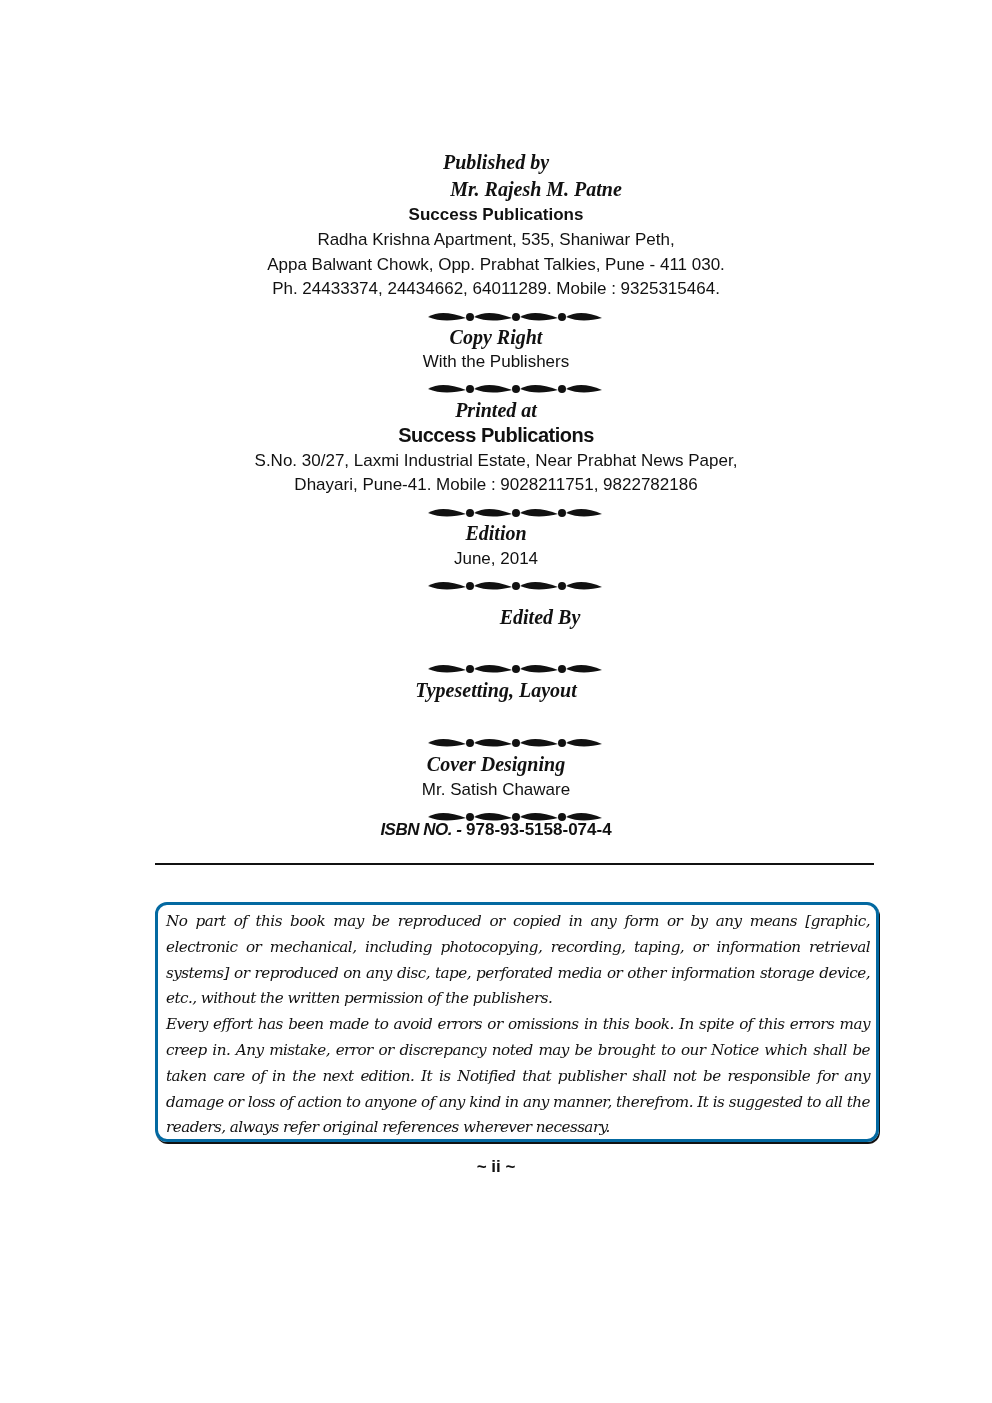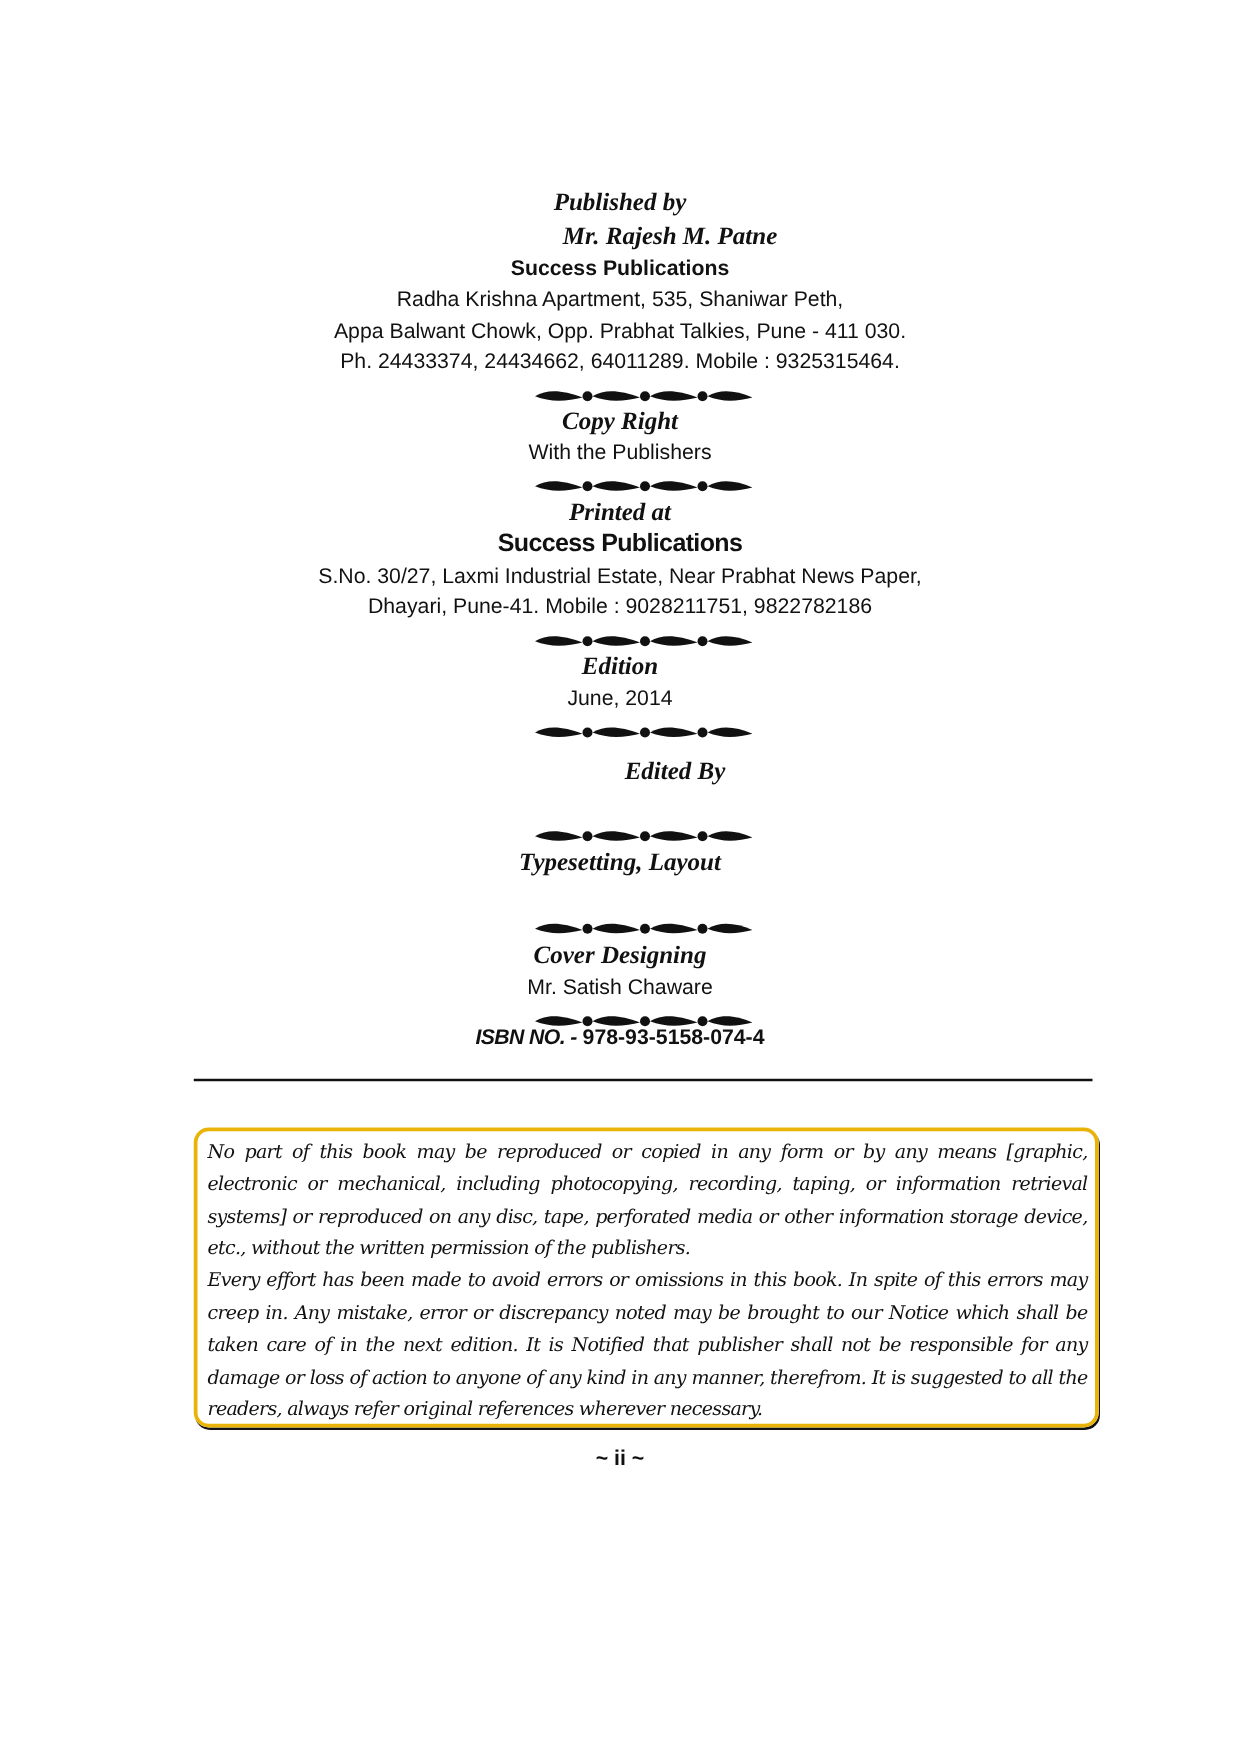--- a/index.html
+++ b/index.html
@@ -8,21 +8,21 @@
   .block { position: absolute; left: 0; width: 992px; text-align: center; }
   .serif-it { font-family: "Liberation Serif", "DejaVu Serif", serif; font-style: italic; font-weight: bold; font-size: 20px; line-height: 26px; }
   .sans { font-family: "Liberation Sans", "DejaVu Sans", sans-serif; font-size: 17px; line-height: 24px; }
   .sans-b { font-family: "Liberation Sans", "DejaVu Sans", sans-serif; font-size: 17px; font-weight: bold; line-height: 24px; }
   .sans-b-lg { font-family: "Liberation Sans", "DejaVu Sans", sans-serif; font-size: 20px; font-weight: bold; line-height: 26px; letter-spacing: -0.5px; }
   .ornament { position: absolute; left: 426px; width: 176px; height: 14px; }
   .ornament svg { display: block; }
   .isbn { font-family: "Liberation Sans", "DejaVu Sans", sans-serif; font-weight: bold; font-size: 17px; }
   .isbn .lbl { font-style: italic; letter-spacing: -0.5px; }
   .rule { position: absolute; left: 155px; top: 863px; width: 719px; height: 2px; background: #111; }
-  .notice { position: absolute; left: 155px; top: 902px; width: 704px; height: 230px; border: 3px solid #eab308; border-radius: 12px; padding: 4px 6px 0 8px; box-shadow: 1px 2px 0 #111; }
+  .notice { position: absolute; left: 155px; top: 902px; width: 704px; height: 230px; border: 3px solid #0369a1; border-radius: 12px; padding: 4px 6px 0 8px; box-shadow: 1px 2px 0 #111; }
   .notice p { margin: 0; font-family: "DejaVu Serif", "Liberation Serif", serif; font-style: italic; font-size: 15.2px; line-height: 25.8px; text-align: justify; letter-spacing: -0.55px; word-spacing: 0px; }
   .pageno { position: absolute; left: 0; top: 1157px; width: 992px; text-align: center; font-family: "Liberation Sans", "DejaVu Sans", sans-serif; font-weight: bold; font-size: 17px; }
 </style>
 </head>
 <body>
 
 <svg width="0" height="0" style="position:absolute">
   <defs>
     <g id="orn">
       <path d="M2 7 C 12 1, 24 2, 40 8 C 28 11, 14 12, 2 7 Z" fill="#111"></path>

